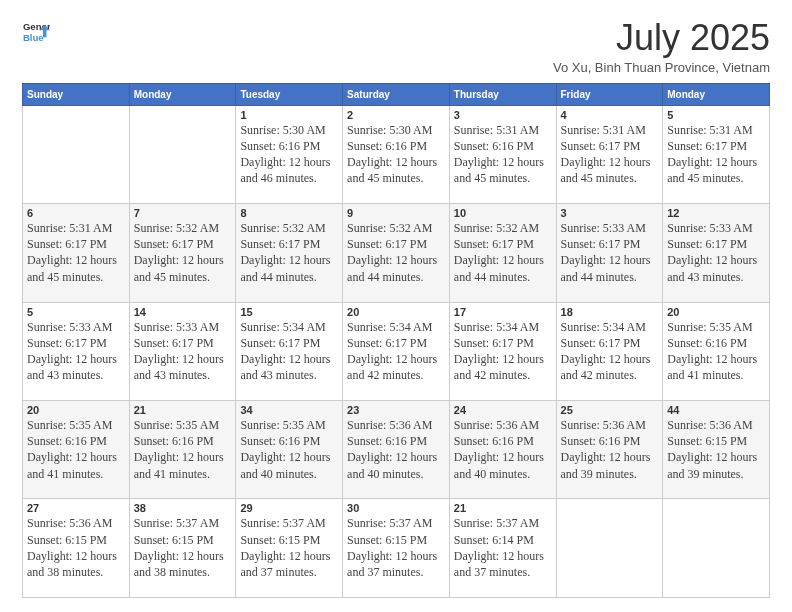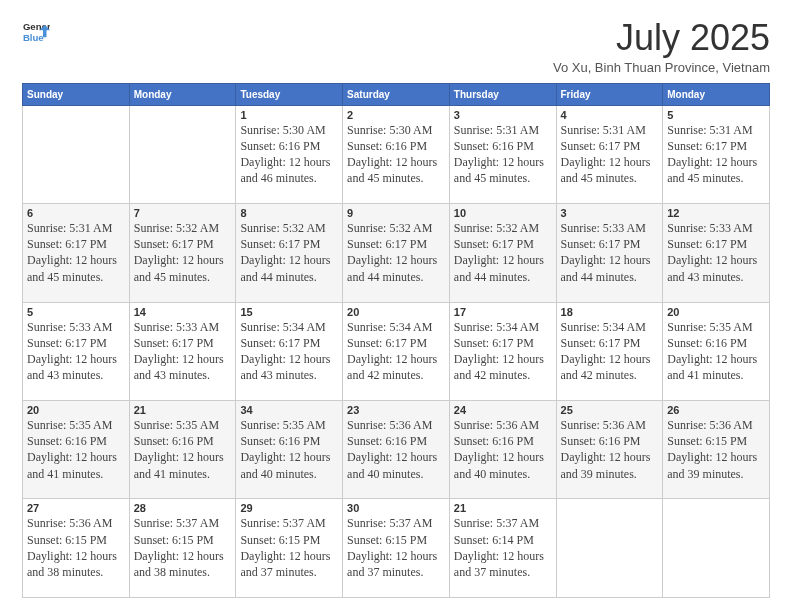--- a/index.html
+++ b/index.html
@@ -275,35 +275,35 @@
 Sunset: 6:16 PM
 Daylight: 12 hours and 40 minutes.</div>
           </td>
           <td>
             <span class="day-num">25</span>
             <div class="day-info" style="white-space: pre-line;">Sunrise: 5:36 AM
 Sunset: 6:16 PM
 Daylight: 12 hours and 39 minutes.</div>
           </td>
           <td>
-            <span class="day-num">26</span>
+            <span class="day-num">44</span>
             <div class="day-info" style="white-space: pre-line;">Sunrise: 5:36 AM
 Sunset: 6:15 PM
 Daylight: 12 hours and 39 minutes.</div>
           </td>
         </tr>
         <tr>
           <td>
             <span class="day-num">27</span>
             <div class="day-info" style="white-space: pre-line;">Sunrise: 5:36 AM
 Sunset: 6:15 PM
 Daylight: 12 hours and 38 minutes.</div>
           </td>
           <td>
-            <span class="day-num">28</span>
+            <span class="day-num">38</span>
             <div class="day-info" style="white-space: pre-line;">Sunrise: 5:37 AM
 Sunset: 6:15 PM
 Daylight: 12 hours and 38 minutes.</div>
           </td>
           <td>
             <span class="day-num">29</span>
             <div class="day-info" style="white-space: pre-line;">Sunrise: 5:37 AM
 Sunset: 6:15 PM
 Daylight: 12 hours and 37 minutes.</div>
           </td>

